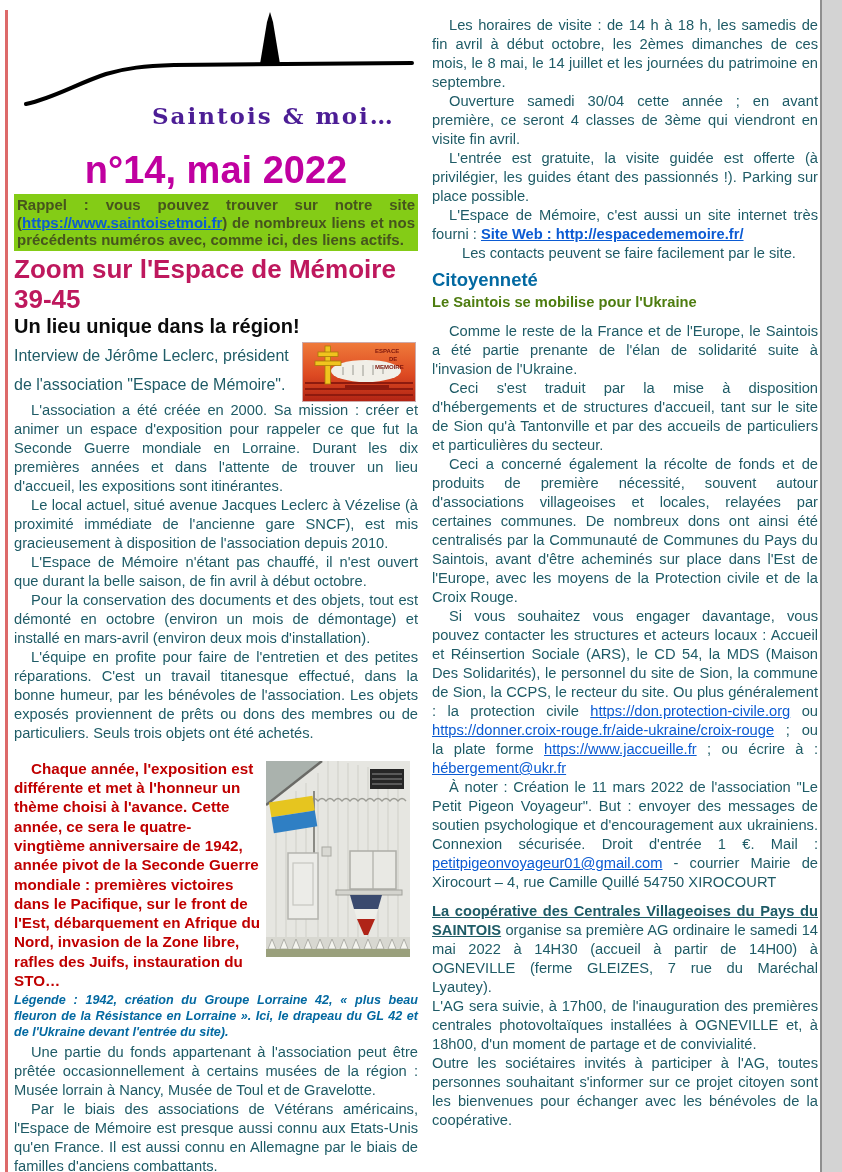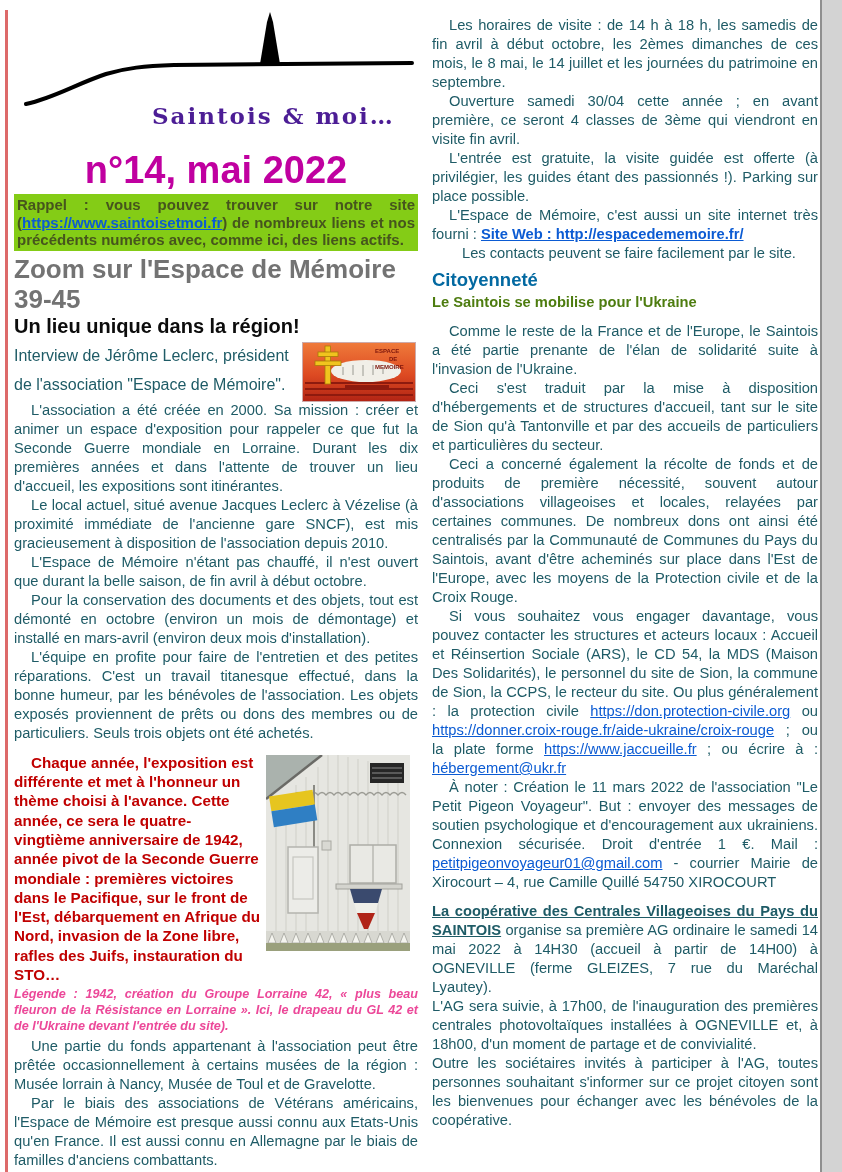--- a/index.html
+++ b/index.html
@@ -17,29 +17,29 @@
   .nop{text-indent:0;}
   
   .logo{position:relative;height:148px;}
   .logo svg{position:absolute;left:0;top:8px;}
   .brand{position:absolute;left:138px;top:102px;width:270px;font-family:"DejaVu Serif",serif;
     font-weight:bold;font-size:23px;letter-spacing:2px;color:#4c1d95;}
   .issue{text-align:center;color:#c000a0;font-weight:bold;font-size:38px;line-height:40px;margin:2px 0 4px;}
   .rappel{background:#84cc16;padding:2px 3px;font-size:15px;line-height:17.6px;font-weight:600;color:#46551d;}
   .lnk{color:#0b5bd3;text-decoration:underline;cursor:pointer;}
   .lnk-b{font-weight:700;}
-  .h-article{font-size:26px;font-weight:bold;color:#737373;line-height:30px;margin:3px 0 0;}
+  .h-article{font-size:26px;font-weight:bold;color:#be185d;line-height:30px;margin:3px 0 0;}
   .h-sub{font-size:20px;font-weight:bold;color:#0c0c0c;line-height:25px;margin:0;}
   .intro-wrap{position:relative;min-height:60px;margin-top:2px;}
   .intro{width:280px;font-size:16px;line-height:29px;text-align:left;}
   .poster{position:absolute;right:2px;top:1px;border:1px solid #caa;}
-  .photo-wrap{position:relative;min-height:200px;margin-top:10px;}
+  .photo-wrap{position:relative;min-height:200px;margin-top:16px;}
   .red-para{width:248px;color:#c00000;font-weight:600;font-size:15.2px;line-height:19.3px;text-align:left;}
   .photo{position:absolute;right:8px;top:2px;}
-  .caption{font-size:12.6px;line-height:15.8px;font-style:italic;color:#ec4899;font-weight:600;margin:3px 0 2px;}
+  .caption{font-size:12.6px;line-height:15.8px;font-style:italic;color:#0369a1;font-weight:600;margin:3px 0 2px;}
   .contacts{text-indent:0;padding-left:30px;}
   .h-cit{font-size:18.5px;font-weight:bold;color:#0369a1;line-height:24px;margin-top:5px;}
   .h-ukr{font-size:14.7px;font-weight:bold;color:#4d7c0f;line-height:20px;margin-bottom:10px;}
   .coop{margin-top:10px;}
   .coop-lead{font-weight:bold;text-decoration:underline;}
 </style>
 </head>
 <body>
 
 <div class="page">

